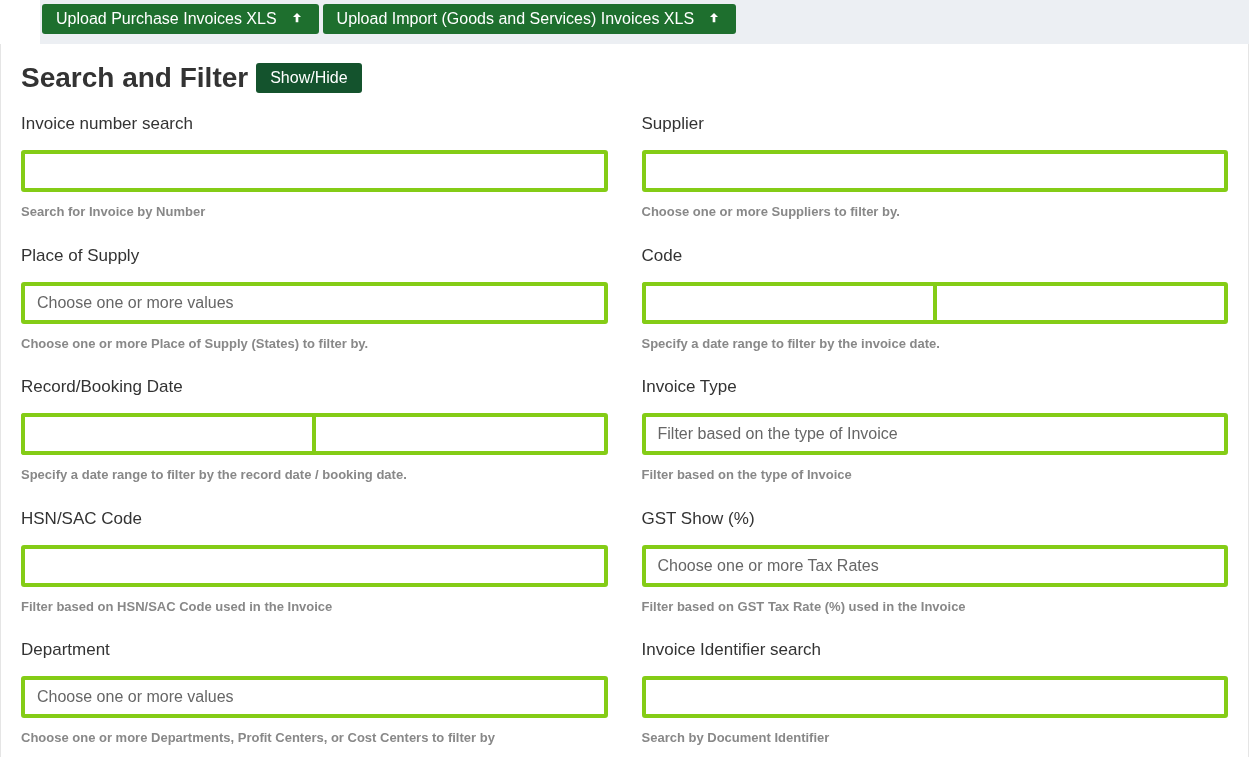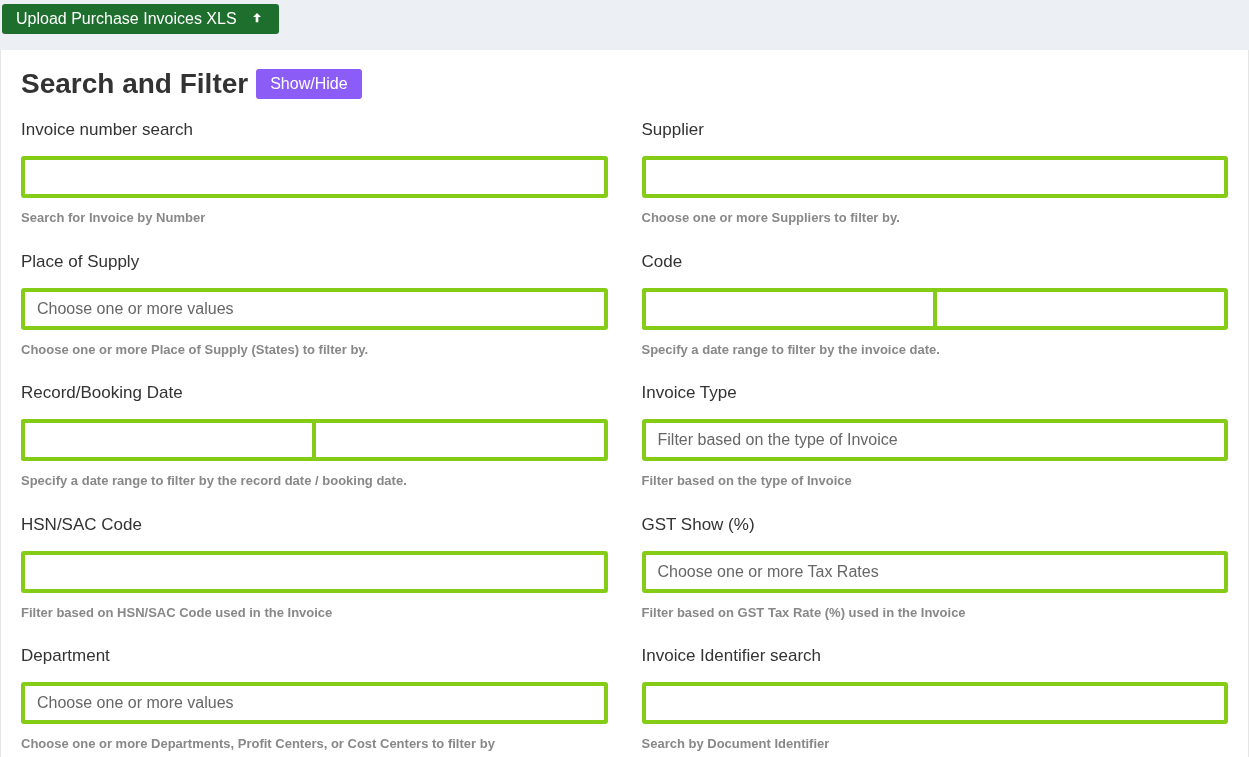--- a/index.html
+++ b/index.html
@@ -4,24 +4,25 @@
 <style>
   * { box-sizing: border-box; margin: 0; padding: 0; }
   body {
     font-family: "Segoe UI", -apple-system, "Helvetica Neue", Arial, sans-serif;
     font-size: 14px;
     color: #333;
     background: #fff;
   }
   .top-bar {
     background: #eceff3;
-    padding: 4px 2px 15px 2px;
+    padding: 4px 2px 9px 2px;
     display: flex;
     gap: 4px;
     border-bottom: 1px solid #eceff3;
+    margin-left: 40px;
   }
   .btn-green {
     background: #1e6f2e;
     color: #fff;
     border: none;
     padding: 5px 12px 5px 14px;
     font-size: 16px;
     font-weight: 400;
     border-radius: 3px;
     display: inline-flex;
@@ -48,21 +49,21 @@
     align-items: center;
     gap: 8px;
     margin-bottom: 20px;
   }
   .panel-title {
     font-size: 28px;
     font-weight: 600;
     color: #333;
   }
   .btn-blue {
-    background: #8b5cf6;
+    background: #14532d;
     color: #fff;
     border: none;
     padding: 6px 14px;
     font-size: 16px;
     border-radius: 3px;
     cursor: pointer;
   }
   .grid {
     display: grid;
     grid-template-columns: 1fr 1fr;
@@ -141,20 +142,28 @@
 
 <div class="top-bar">
   <button class="btn-green">
     <span>Upload Purchase Invoices XLS</span>
     <span class="upload-icon">
       <svg viewBox="0 0 24 24">
           <path d="M12 3l6 6h-4v8h-4v-8H6l6-6z"></path>
         </svg>
     </span>
   </button>
+  <button class="btn-green">
+    <span>Upload Import (Goods and Services) Invoices XLS</span>
+    <span class="upload-icon">
+      <svg viewBox="0 0 24 24">
+          <path d="M12 3l6 6h-4v8h-4v-8H6l6-6z"></path>
+        </svg>
+    </span>
+  </button>
 </div>
 
 <div class="panel">
   <div class="panel-header">
     <div class="panel-title">Search and Filter</div>
     <button class="btn-blue">Show/Hide</button>
   </div>
 
   <div class="grid">
 

